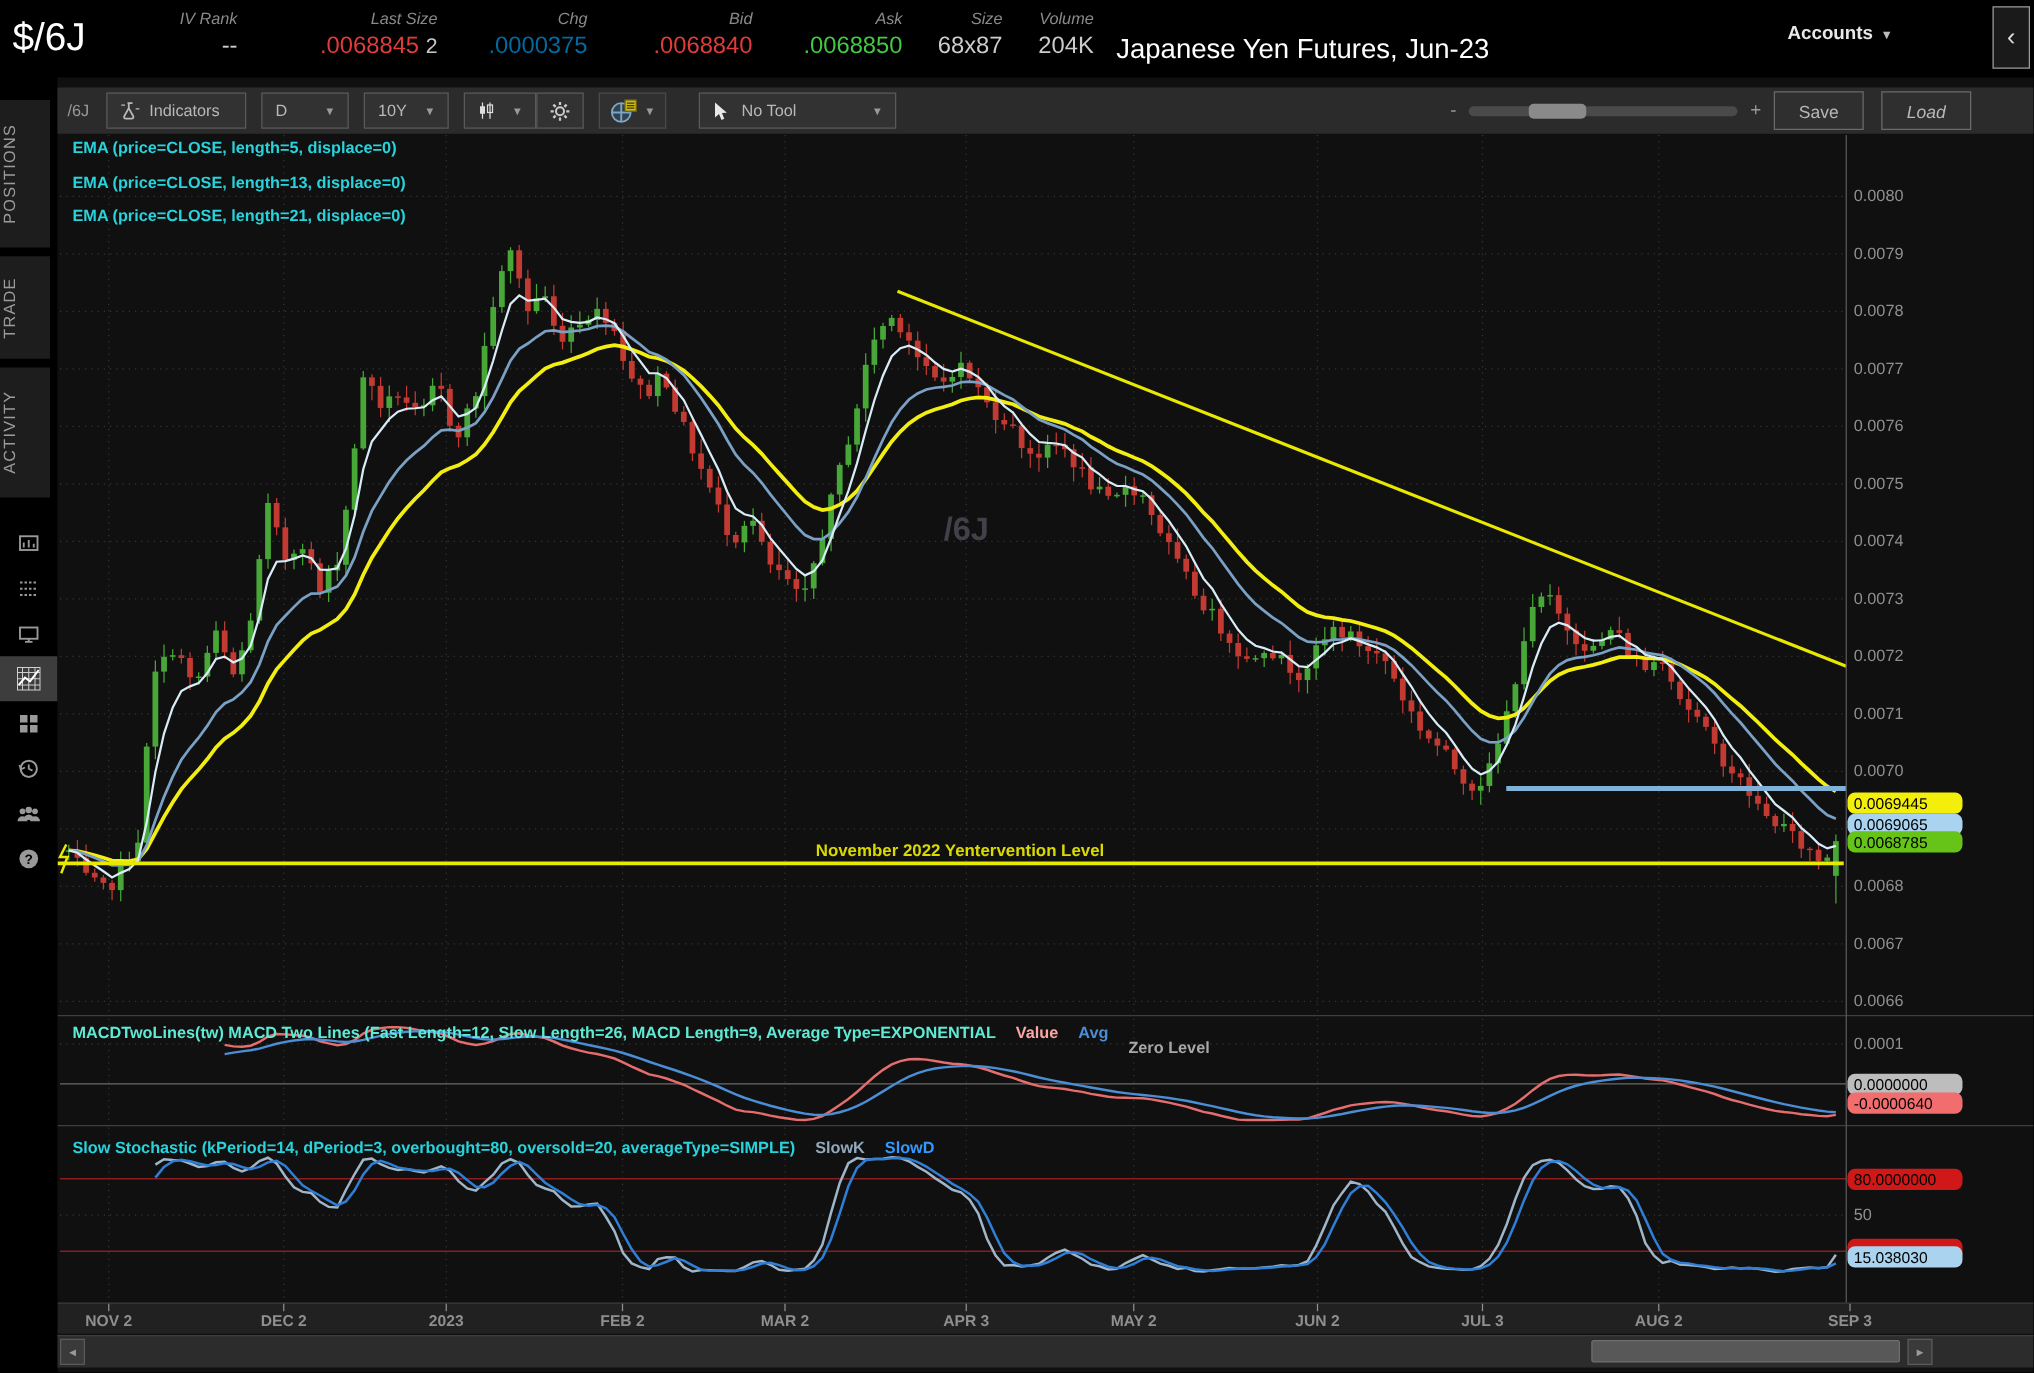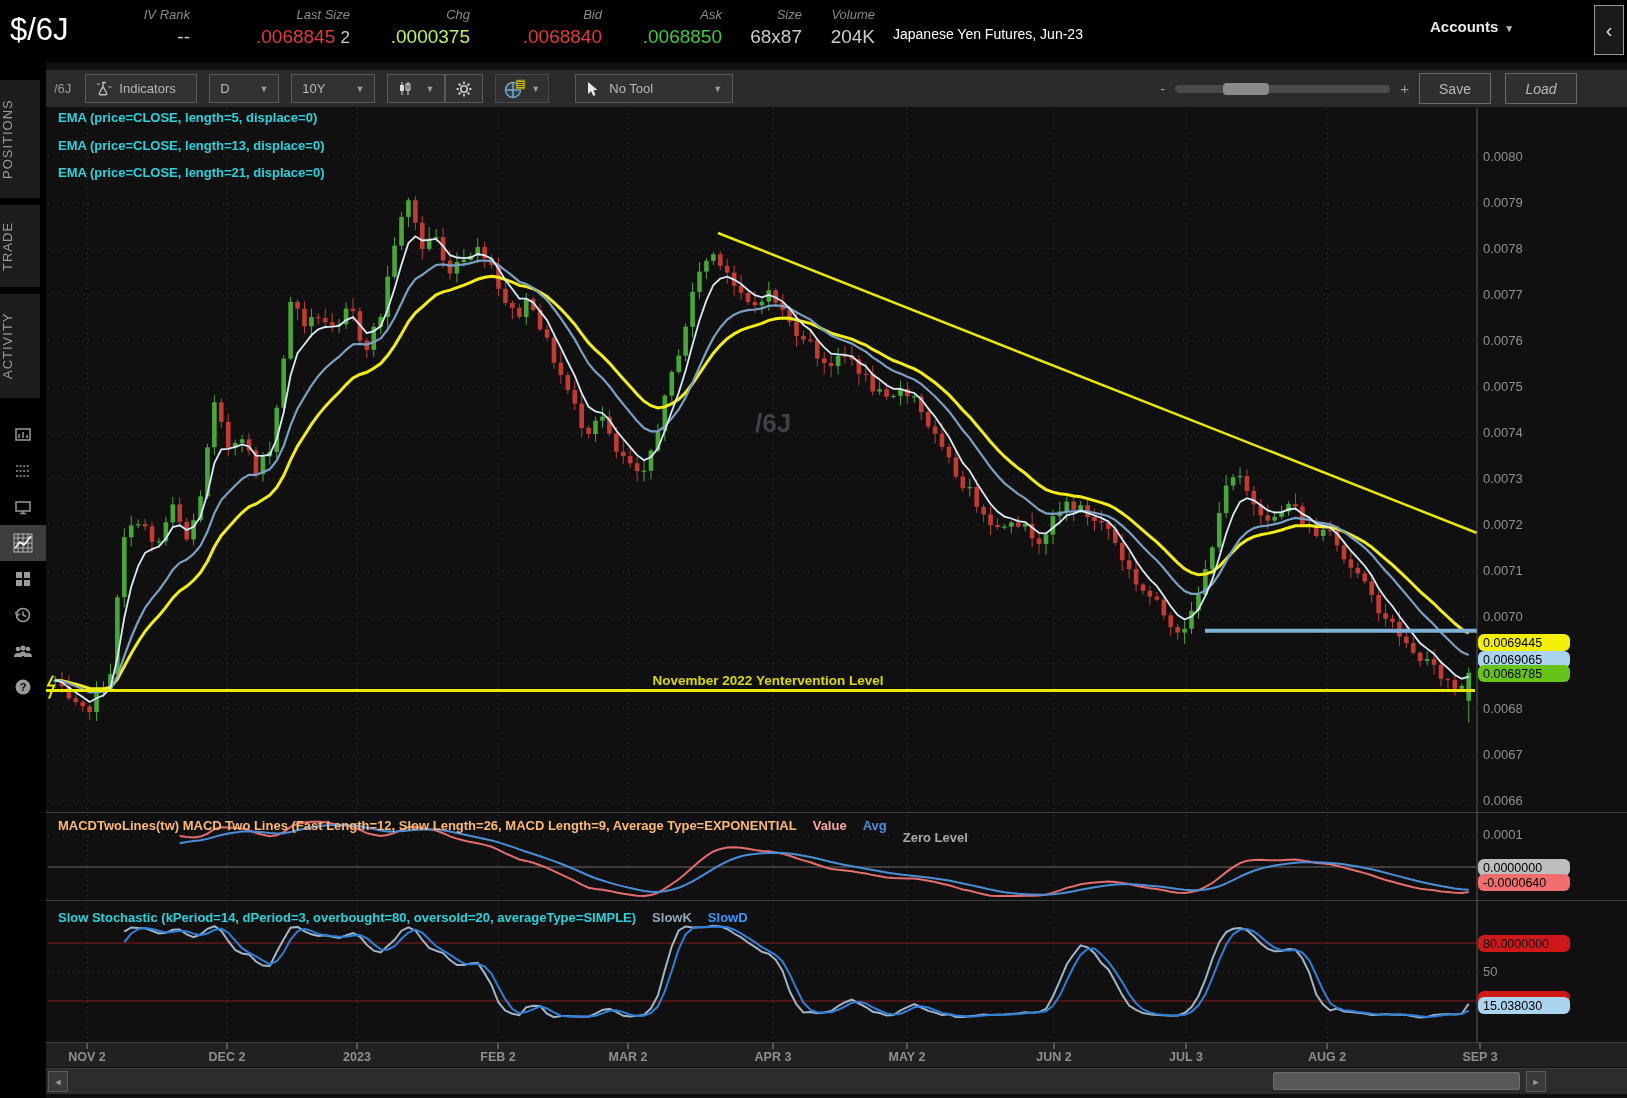--- a/index.html
+++ b/index.html
@@ -5,21 +5,21 @@
   html,body{margin:0;padding:0;background:#000;}
   *{box-sizing:border-box;font-family:"Liberation Sans",sans-serif;}
   .app{position:relative;width:1627px;height:1098px;background:#000;overflow:hidden;}
   
   .header{position:absolute;left:0;top:0;width:1627px;height:62px;background:#000;}
   .symbol{position:absolute;left:10px;top:12px;font-size:31px;color:#fff;}
   .qcol{position:absolute;top:6px;text-align:right;}
   .qlabel{font-size:13px;color:#8a8a8a;line-height:18px;font-style:italic;}
   .qvalue{font-size:19px;line-height:26px;white-space:nowrap;}
   .qsuffix{color:#c8c8c8;font-size:17px;}
-  .title{position:absolute;left:893px;top:26px;font-size:14px;color:#fff;}
+  .title{position:absolute;left:893px;top:26px;font-size:22px;color:#fff;}
   .accounts{position:absolute;left:1430px;top:18px;font-size:15px;color:#e8e8e8;font-weight:bold;cursor:pointer;}
   .accounts .chev{color:#bbb;font-size:10px;margin-left:6px;}
   .collapse-btn{position:absolute;left:1594px;top:5px;width:30px;height:50px;border:1px solid #9a9a9a;background:#1a1a1a;color:#ddd;font-size:20px;text-align:center;line-height:48px;cursor:pointer;}
   
   .sidebar{position:absolute;left:0;top:62px;width:46px;height:1036px;background:#000;}
   .vtab{width:40px;margin:0 0 7px 0;background:#1d1d1d;color:#9b9b9b;writing-mode:vertical-rl;transform:rotate(180deg);text-align:center;font-size:13px;letter-spacing:1px;padding:14px 0;cursor:pointer;}
   .vtab-wrap{padding-top:18px;}
   .sb-icon{width:46px;height:36px;display:flex;align-items:center;justify-content:center;cursor:pointer;}
   .sb-icon.active{background:#3d3d3d;}
   
@@ -58,21 +58,21 @@
     <div class="qcol" style="right:1437px;">
       <div class="qlabel">IV Rank</div>
       <div class="qvalue"><span style="color: rgb(204, 204, 204);">--</span></div>
     </div>
     <div class="qcol" style="right:1277px;">
       <div class="qlabel">Last Size</div>
       <div class="qvalue"><span style="color: rgb(226, 59, 59);">.0068845</span> <span class="qsuffix">2</span></div>
     </div>
     <div class="qcol" style="right:1157px;">
       <div class="qlabel">Chg</div>
-      <div class="qvalue"><span style="color: #bef264; margin-left: 46px;">.0000375</span></div>
+      <div class="qvalue"><span style="color: #0369a1; margin-left: 46px;">.0000375</span></div>
     </div>
     <div class="qcol" style="right:1025px;">
       <div class="qlabel">Bid</div>
       <div class="qvalue"><span style="color: rgb(226, 59, 59);">.0068840</span></div>
     </div>
     <div class="qcol" style="right:905px;">
       <div class="qlabel">Ask</div>
       <div class="qvalue"><span style="color: rgb(67, 200, 67);">.0068850</span></div>
     </div>
     <div class="qcol" style="right:825px;">
@@ -181,21 +181,21 @@
             <path d="M6,1.5 h4 M7,1.5 v4 l3.6,6.5 a1.2,1.2 0 0 1 -1,1.8 h-5.2 a1.2,1.2 0 0 1 -1,-1.8 L7,5.5 z" fill="none" stroke="#bbb" stroke-width="1.4"></path>
             <line x1="1" y1="3" x2="4" y2="3" stroke="#bbb"></line>
             <line x1="12.5" y1="6" x2="15.5" y2="6" stroke="#bbb"></line>
           </svg>
         <span>Indicators</span>
       </div>
       <div class="tb-btn tb-dd" style="width:70px;">
         <span>D</span>
           <span class="tb-tri">▼</span>
       </div>
-      <div class="tb-btn tb-dd" style="width:84px;justify-content:space-between;">
+      <div class="tb-btn tb-dd" style="width:68px;justify-content:space-between;">
         <span>10Y</span>
           <span class="tb-tri">▼</span>
       </div>
       <div class="tb-group">
         <div class="tb-btn tb-dd" style="width:58px;">
           <svg width="14" height="15" viewBox="0 0 14 15">
               <line x1="4" y1="1" x2="4" y2="14" stroke="#ddd"></line>
               <rect x="2" y="4" width="4" height="6" fill="#ddd"></rect>
               <line x1="10" y1="1" x2="10" y2="14" stroke="#ddd"></line>
               <rect x="8" y="3" width="4" height="6" fill="none" stroke="#ddd"></rect>
@@ -801,21 +801,21 @@
           <rect x="1432" y="603" width="92" height="17" rx="6" fill="#66c318"></rect>
           <text x="1437" y="616" fill="#000" font-size="12.5">0.0068785</text>
         </g>
       </svg>
 
     <div class="ov" style="left: 12px; top: 48px; color: rgb(41, 211, 220);">EMA (price=CLOSE, length=5, displace=0)</div>
     <div class="ov" style="left: 12px; top: 76px; color: rgb(41, 211, 220);">EMA (price=CLOSE, length=13, displace=0)</div>
     <div class="ov" style="left: 12px; top: 103px; color: rgb(41, 211, 220);">EMA (price=CLOSE, length=21, displace=0)</div>
 
     <div class="ov legend-row" style="left:12px;top:756px;">
-      <span style="color: #fdba74;">MACDTwoLines(tw) MACD Two Lines (Fast Length=12, Slow Length=26, MACD Length=9, Average Type=EXPONENTIAL</span>
+      <span style="color: #5eead4;">MACDTwoLines(tw) MACD Two Lines (Fast Length=12, Slow Length=26, MACD Length=9, Average Type=EXPONENTIAL</span>
       <span style="color: #fca5a5;">Value</span>
       <span style="color: rgb(75, 142, 214);">Avg</span>
       <span style="color: rgb(168, 168, 168); margin-top: 12px;">Zero Level</span>
     </div>
 
     <div class="ov legend-row" style="left:12px;top:848px;">
       <span style="color: rgb(41, 211, 220);">Slow Stochastic (kPeriod=14, dPeriod=3, overbought=80, oversold=20, averageType=SIMPLE)</span>
       <span style="color: rgb(147, 169, 189);">SlowK</span>
       <span style="color: rgb(51, 153, 255);">SlowD</span>
     </div>

